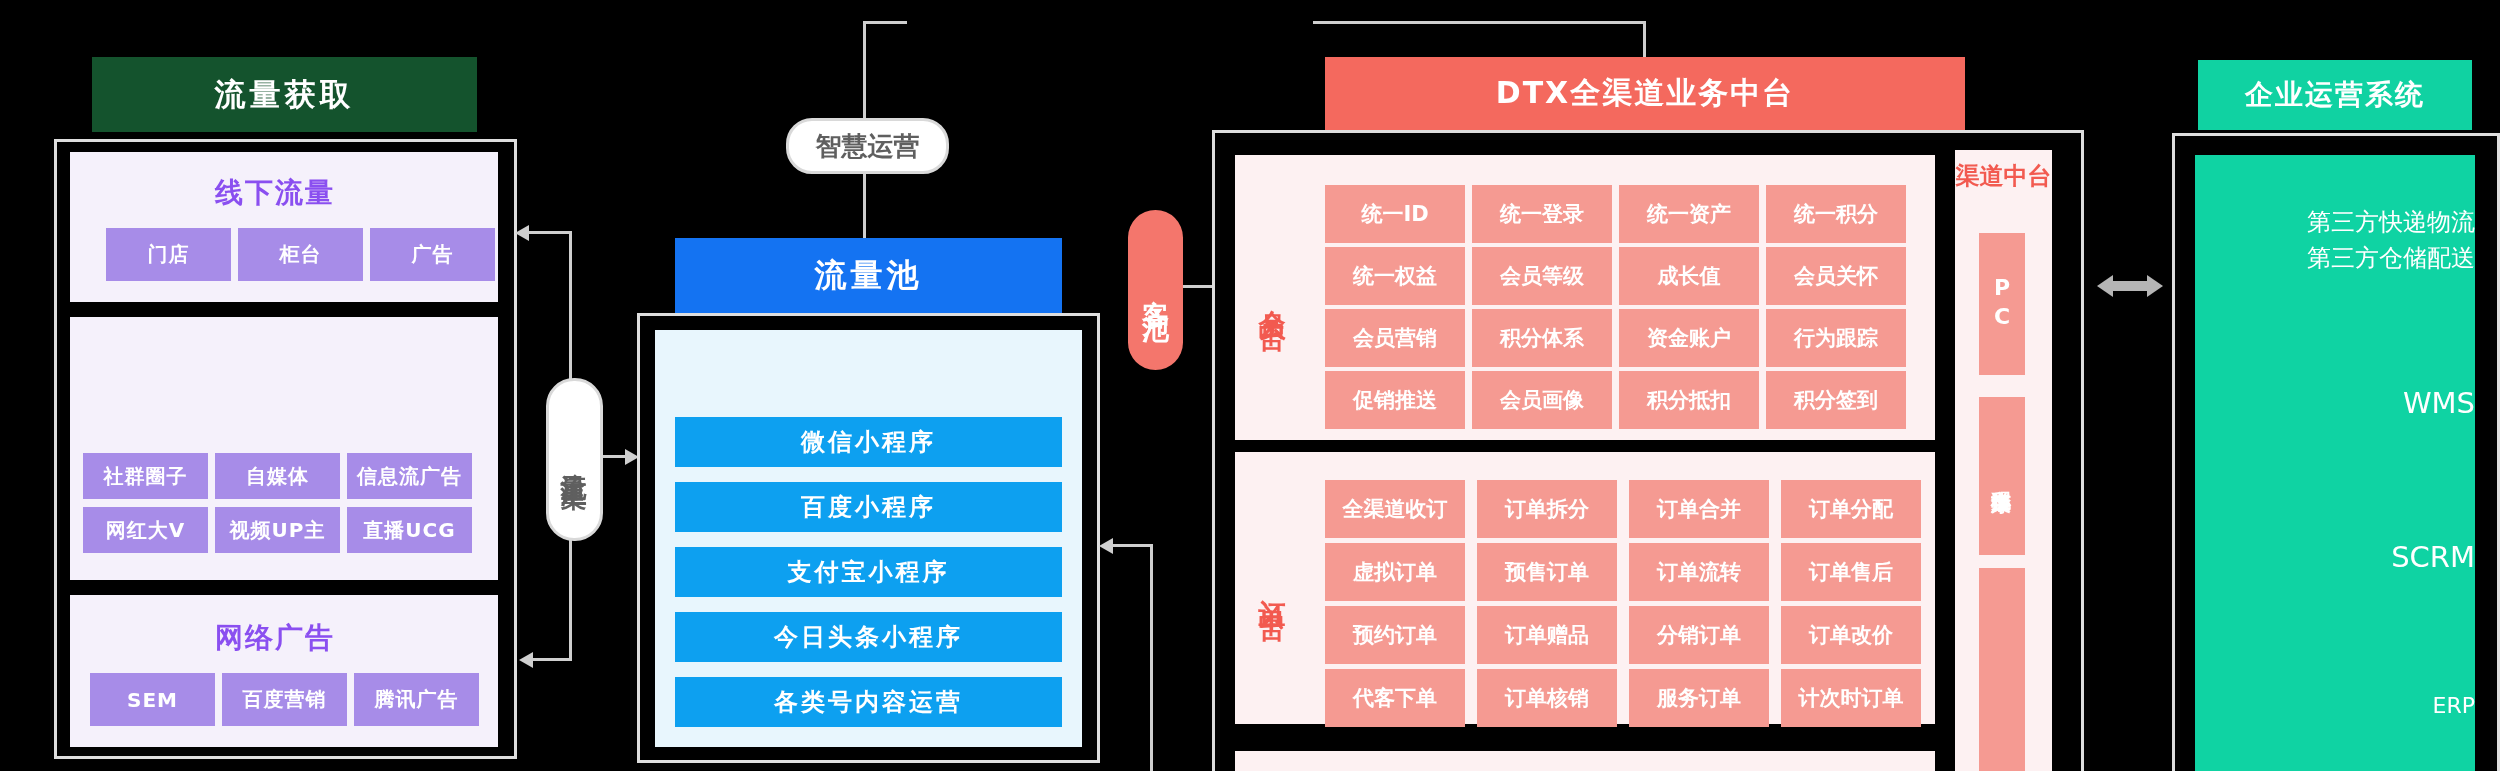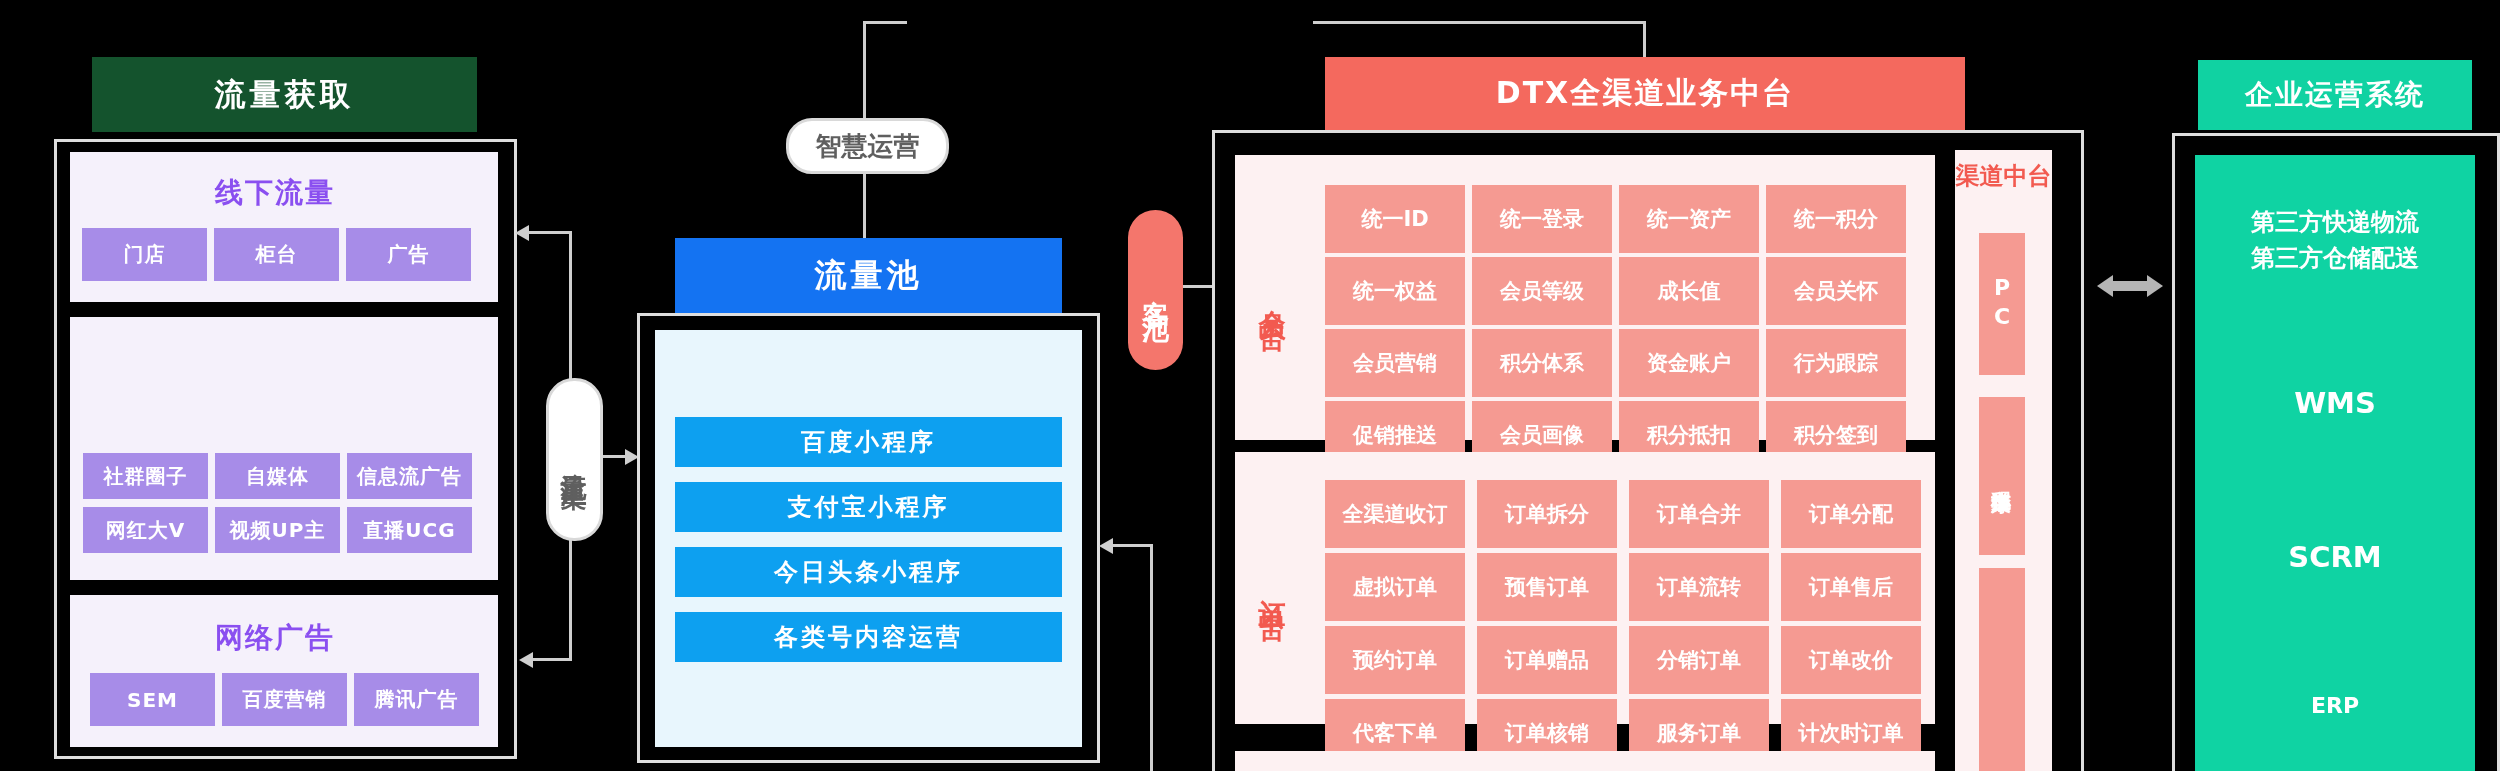--- a/index.html
+++ b/index.html
@@ -26,39 +26,39 @@
   .vtext{writing-mode:vertical-rl;text-orientation:upright;}
   .line{position:absolute;background:#cfcfcf;}
   .ahead-l{position:absolute;width:0;height:0;border-top:8px solid transparent;
            border-bottom:8px solid transparent;border-right:14px solid #cfcfcf;}
   .ahead-r{position:absolute;width:0;height:0;border-top:8px solid transparent;
            border-bottom:8px solid transparent;border-left:14px solid #cfcfcf;}
   .pinkcard{position:absolute;background:#fdf1f2;}
   .vlabel{position:absolute;display:flex;align-items:center;justify-content:center;color:#f25a50;
           font-weight:bold;font-size:27px;letter-spacing:5px;}
   .grid16{position:absolute;display:grid;grid-template-columns:repeat(4,140px);}
-  .cell{height:68px;background:#f59a92;color:#fff;font-weight:bold;font-size:21px;
+  .cell{height:58px;background:#f59a92;color:#fff;font-weight:bold;font-size:21px;
         display:flex;align-items:center;justify-content:center;white-space:nowrap;}
   .chanblk{position:absolute;left:24px;width:46px;background:#f59a92;color:#fff;font-weight:bold;
            display:flex;justify-content:center;}
-  .rt-item{position:absolute;left:0;right:0;text-align:center;color:#fff;font-weight:bold;}
+  .rt-item{position:absolute;left:0;right:0;text-align:right;color:#fff;font-weight:normal;}
 </style>
 </head>
 <body>
 
 <div id="page">
 
   <div class="hdr" style="left:92px;top:57px;width:385px;height:75px;background:#14532d;font-size:31px;">
     <span>流量获取</span>
   </div>
   <div class="obox" style="left:54px;top:139px;width:457px;height:614px;"></div>
 
   <div class="card" style="left:70px;top:152px;width:428px;height:150px;">
     <div class="card-title" style="top:22px;">线下流量</div>
-    <div class="btn-row" style="left:4px;top:76px;width:390px;padding-left:8px;">
+    <div class="btn-row" style="left:28px;top:76px;width:390px;padding-left:8px;">
 
     <div class="pbtn">门店</div>
         <div class="pbtn">柜台</div>
         <div class="pbtn">广告</div>
       </div>
   </div>
 
   <div class="card" style="left:70px;top:317px;width:428px;height:263px;">
     <div class="icon-row" style="left:20px;top:73px;width:390px;">
 
@@ -150,20 +150,21 @@
       </div>
       <div class="picon">
         <span></span>
       </div>
       <div class="picon">
         <span></span>
       </div>
     </div>
   <div class="abs" style="left:675px;top:417px;width:387px;">
 
+  <div class="bbtn">微信小程序</div>
       <div class="bbtn">百度小程序</div>
       <div class="bbtn">支付宝小程序</div>
       <div class="bbtn">今日头条小程序</div>
       <div class="bbtn">各类号内容运营</div>
     </div>
 
   <div class="line" style="left:1150px;top:544px;width:3px;height:227px;"></div>
   <div class="line" style="left:1112px;top:544px;width:41px;height:3px;"></div>
   <div class="ahead-l" style="left:1099px;top:538px;"></div>
 

